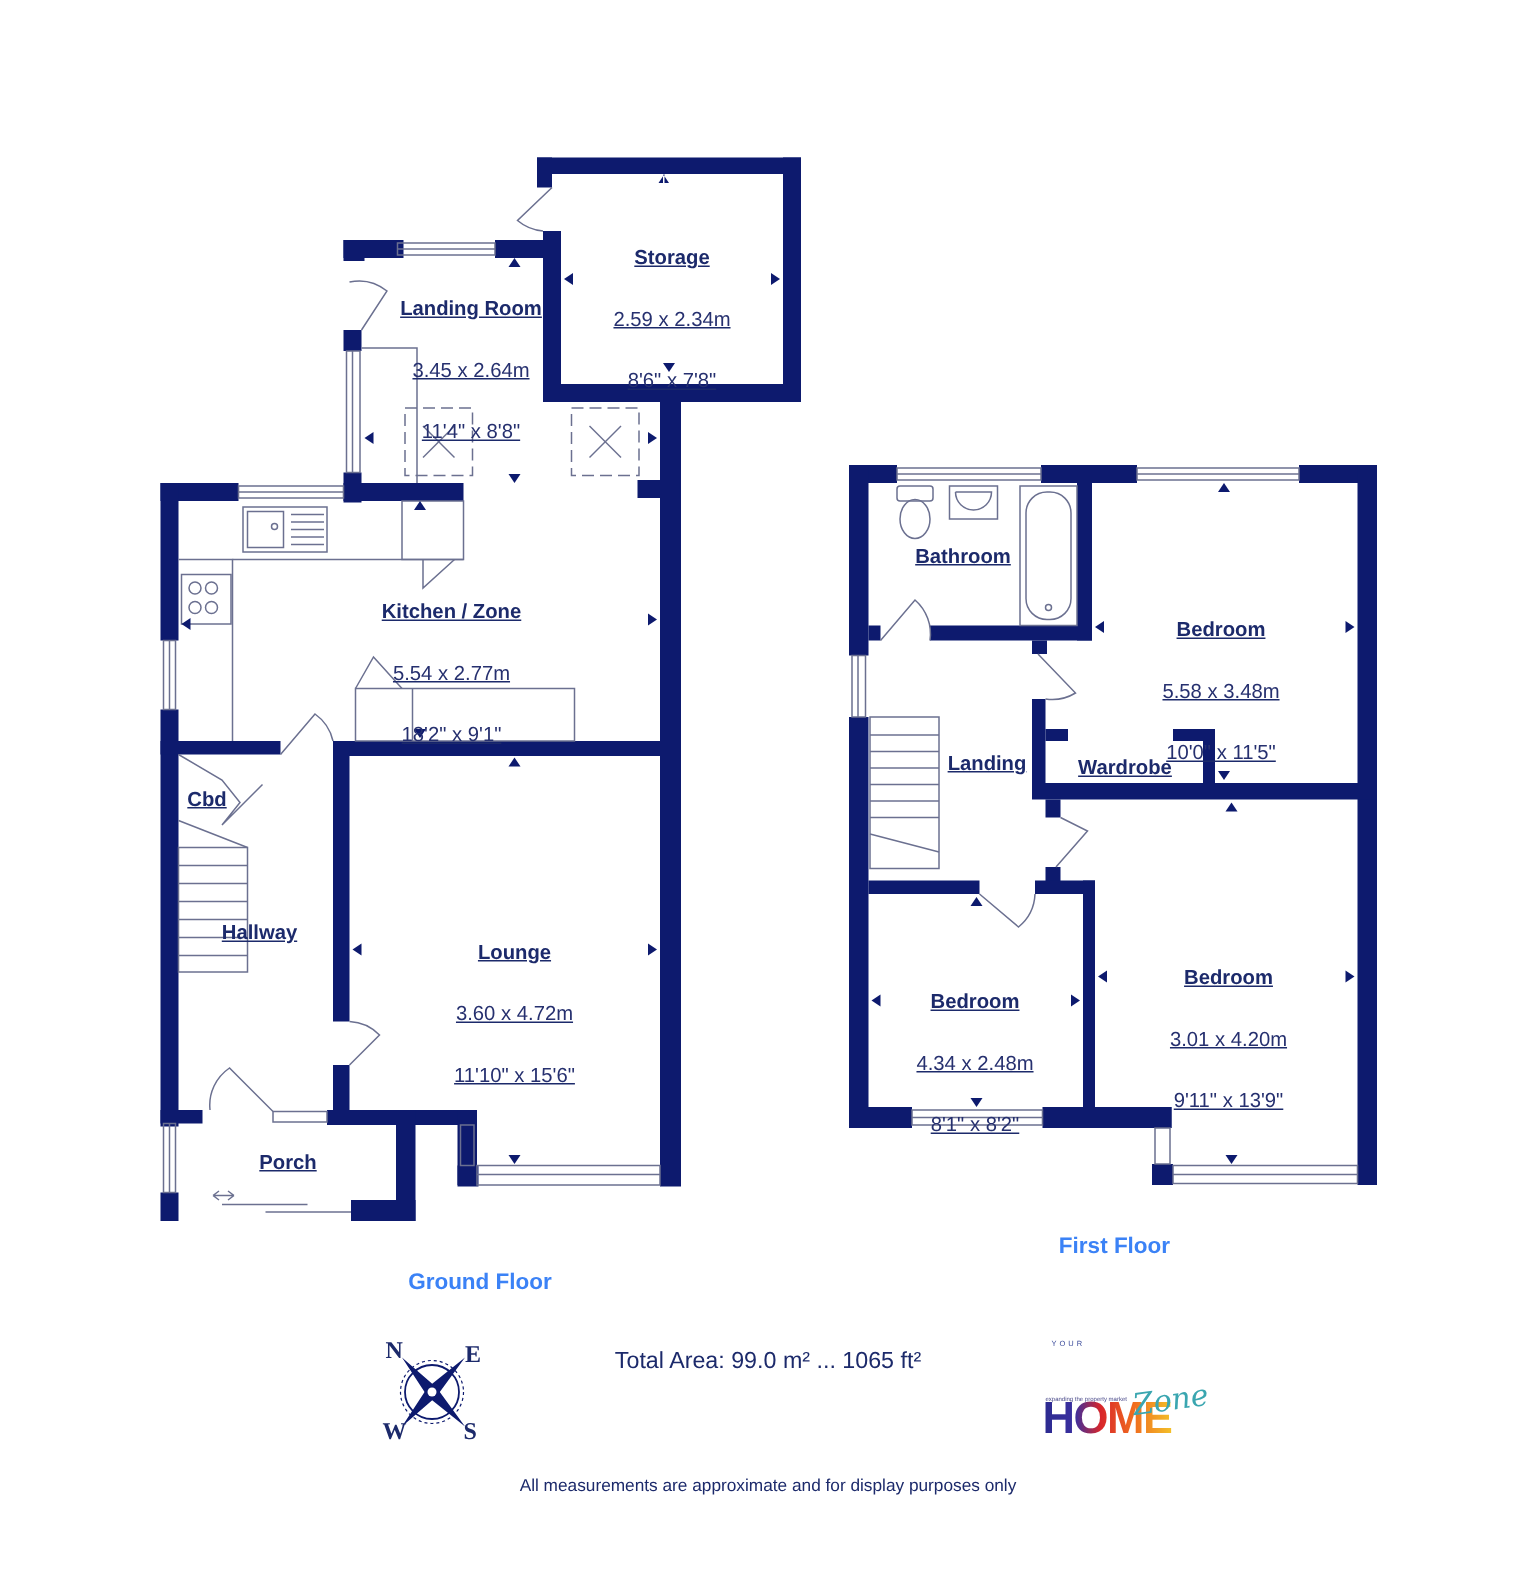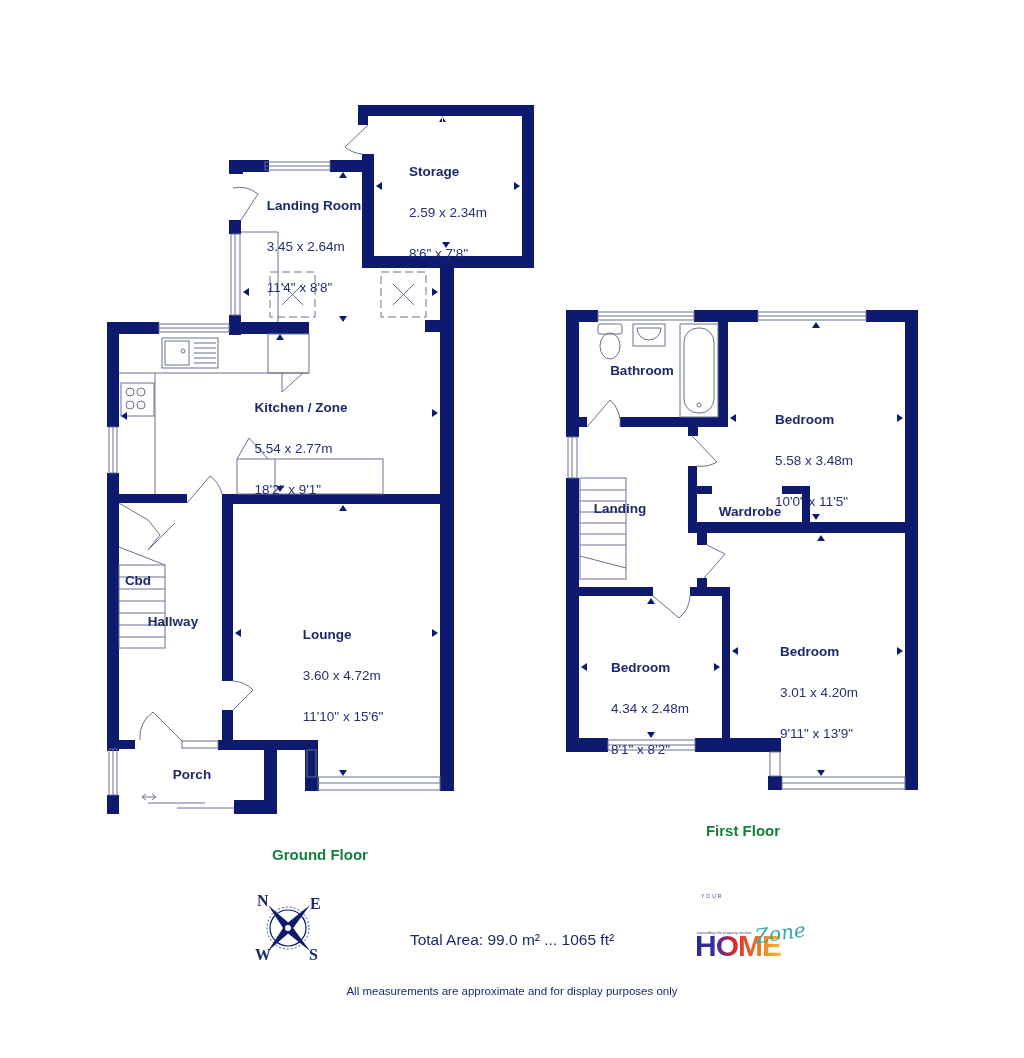--- a/index.html
+++ b/index.html
@@ -1,22 +1,22 @@
 <!DOCTYPE html>
 <html><head>
 <meta charset="utf-8">
 <style>
   html, body { margin: 0; padding: 0; background: #ffffff; }
   body { width: 1024px; height: 1058px; position: relative; overflow: hidden; font-family: "Liberation Sans", sans-serif; }
   #plan { position: absolute; left: 0; top: 0; }
-  .label { position: absolute; color: #1c2a6b; line-height: 17px; white-space: nowrap; transform: translateX(-50%); }
+  .label { position: absolute; text-align: center; color: #1c2a6b; line-height: 17px; white-space: nowrap; transform: translateX(-50%); text-decoration: underline; }
   .label .name { font-weight: bold; font-size: 13.5px; display: block; }
   .label .dim { font-size: 13.5px; display: block; color: #26306f; margin-top: 24px; }
-  .floor-title { position: absolute; font-weight: bold; font-size: 15px; color: #15803d; transform: translateX(-50%); white-space: nowrap; }
-  .total { position: absolute; left: 512px; top: 931px; transform: translateX(-50%); font-size: 15.5px; color: #1c2a6b; white-space: nowrap; }
+  .floor-title { position: absolute; font-weight: bold; font-size: 15px; color: #3b82f6; transform: translateX(-50%); white-space: nowrap; }
+  .total { position: absolute; left: 512px; top: 899px; transform: translateX(-50%); font-size: 15.5px; color: #1c2a6b; white-space: nowrap; }
   .disclaimer { position: absolute; left: 512px; top: 985px; transform: translateX(-50%); font-size: 11.5px; color: #1c2a6b; white-space: nowrap; }
   .logo { position: absolute; left: 693px; top: 893px; width: 125px; height: 56px; }
   .logo .your { position: absolute; left: 8px; top: 0; font-size: 5px; letter-spacing: 2px; color: #3a4a9a; }
   .logo .home { position: absolute; left: 2px; top: 4px; font-size: 30px; font-weight: bold; letter-spacing: -1px;
     background: linear-gradient(90deg, #2b2a8f 0%, #3a2fa0 25%, #d8262b 45%, #f06a1e 70%, #f3c028 100%);
     -webkit-background-clip: text; background-clip: text; color: transparent; margin-top: 32px; }
   .logo .tag { position: absolute; left: 4px; top: 37px; font-size: 4px; color: #4a4a8a; }
   .logo .zone { position: absolute; left: 62px; top: 28px; font-family: "DejaVu Serif", serif; font-style: italic; font-size: 20px; color: #3aa6b0; transform: rotate(-8deg); }
   .compass-letter { position: absolute; font-family: "Liberation Serif", serif; font-weight: bold; font-size: 16px; color: #1c2a6b; }
 </style>
@@ -249,42 +249,42 @@
 <div class="label" style="left:301px; top:399px;">
   <span class="name">Kitchen / Zone</span>
   <span class="dim">5.54 x 2.77m</span>
   <span class="dim">18'2" x 9'1"</span>
 </div>
 <div class="label" style="left:343px; top:626px;">
   <span class="name">Lounge</span>
   <span class="dim">3.60 x 4.72m</span>
   <span class="dim">11'10" x 15'6"</span>
 </div>
-<div class="label" style="left:138px; top:524px;margin-top:48px;">
+<div class="label" style="left:138px; top:524px;">
   <span class="name">Cbd</span>
 </div>
 <div class="label" style="left:173px; top:613px;">
   <span class="name">Hallway</span>
 </div>
 <div class="label" style="left:192px; top:766px;">
   <span class="name">Porch</span>
 </div>
 
 <div class="label" style="left:642px; top:362px;">
   <span class="name">Bathroom</span>
 </div>
 <div class="label" style="left:814px; top:411px;">
   <span class="name">Bedroom</span>
   <span class="dim">5.58 x 3.48m</span>
   <span class="dim">10'0" x 11'5"</span>
 </div>
 <div class="label" style="left:750px; top:503px;">
   <span class="name">Wardrobe</span>
 </div>
-<div class="label" style="left:620px; top:500px;">
+<div class="label" style="left:658px; top:500px;">
   <span class="name">Landing</span>
 </div>
 <div class="label" style="left:650px; top:659px;">
   <span class="name">Bedroom</span>
   <span class="dim">4.34 x 2.48m</span>
   <span class="dim">8'1" x 8'2"</span>
 </div>
 <div class="label" style="left:819px; top:643px;">
   <span class="name">Bedroom</span>
   <span class="dim">3.01 x 4.20m</span>

